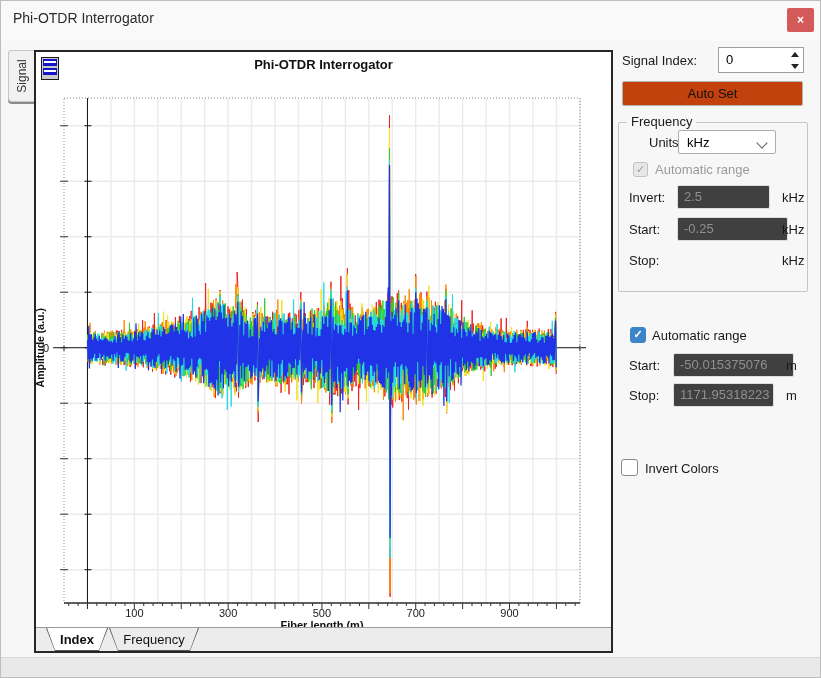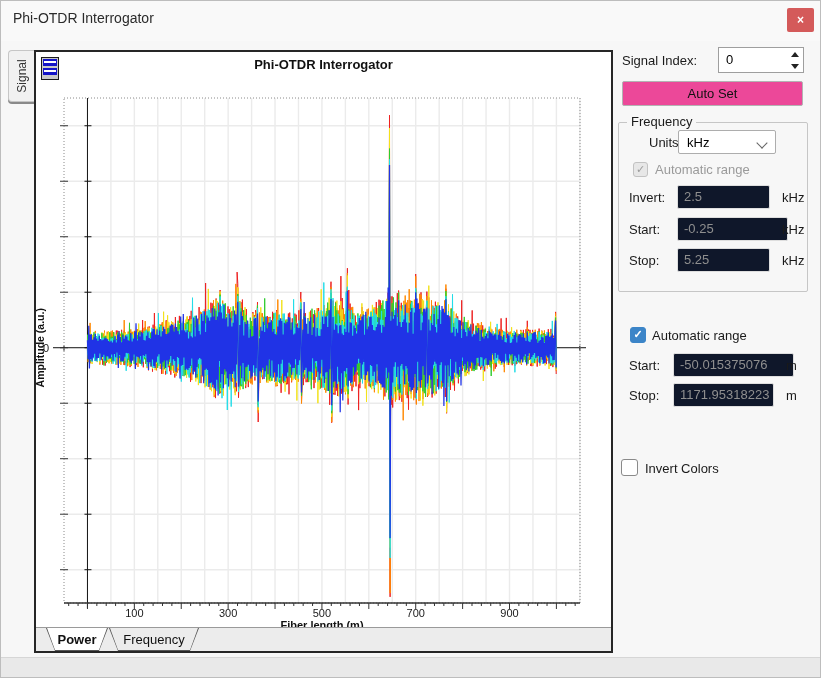--- a/index.html
+++ b/index.html
@@ -24,32 +24,32 @@
   .gtab.sel .inner{background:#fff;font-weight:bold;}
   .gtab.unsel .inner{background:#ececec;}
   
   .lbl{position:absolute;font-size:13px;color:#1a1a1a;white-space:nowrap;}
   .spinbox{position:absolute;left:717px;top:46px;width:86px;height:26px;background:#fff;border:1px solid #9e9e9e;box-sizing:border-box;}
   .spin-val{position:absolute;left:7px;top:4px;font-size:13px;color:#000;}
   .spin-arrows{position:absolute;right:0;top:0;width:16px;height:100%;display:flex;flex-direction:column;}
   .spin-up,.spin-down{flex:1;display:flex;align-items:center;justify-content:center;}
   .tri-up{width:0;height:0;border-left:4px solid transparent;border-right:4px solid transparent;border-bottom:5px solid #222;}
   .tri-down{width:0;height:0;border-left:4px solid transparent;border-right:4px solid transparent;border-top:5px solid #222;}
-  .btn{position:absolute;left:621px;top:80px;width:181px;height:25px;background:#ec4899;border:1px solid #b3b3b3;border-radius:2px;font-size:13px;color:#111;display:flex;align-items:center;justify-content:center;box-sizing:border-box;}
+  .btn{position:absolute;left:621px;top:80px;width:181px;height:25px;background:#c2410c;border:1px solid #b3b3b3;border-radius:2px;font-size:13px;color:#111;display:flex;align-items:center;justify-content:center;box-sizing:border-box;}
   .groupbox{position:absolute;border:1px solid #c6c6c6;border-radius:2px;box-sizing:border-box;}
   .groupbox .gb-title{position:absolute;top:-9px;left:8px;background:#f7f7f7;padding:0 4px;font-size:13px;color:#1a1a1a;}
   .combo{position:absolute;background:#fff;border:1px solid #adadad;border-radius:2px;box-sizing:border-box;font-size:13px;color:#000;display:flex;align-items:center;padding-left:8px;}
   .chevron{position:absolute;right:9px;top:8px;width:7px;height:7px;border-right:1.5px solid #666;border-bottom:1.5px solid #666;transform:rotate(45deg);}
   .cb{position:absolute;width:15px;height:15px;border-radius:3px;box-sizing:border-box;font-size:11px;line-height:13px;text-align:center;}
   .cb.gray{background:#e7e7e7;border:1px solid #c2c2c2;color:#9b9b9b;}
   .cb.blue{background:#3c85c8;border:1px solid #3c85c8;color:#fff;font-weight:bold;}
   .cb.empty{background:#fff;border:1px solid #8a8a8a;}
   .cb.gray::after{content:"\2713";}
   .cb.blue::after{content:"\2713";}
-  .field{position:absolute;background:#0f172a;border:1px solid #dedede;border-radius:2px;box-sizing:border-box;font-size:13px;color:#8f8f8f;padding:3px 0 0 6px;overflow:hidden;white-space:nowrap;}
+  .field{position:absolute;background:#404040;border:1px solid #dedede;border-radius:2px;box-sizing:border-box;font-size:13px;color:#8f8f8f;padding:3px 0 0 6px;overflow:hidden;white-space:nowrap;}
   .dimlbl{color:#9a9a9a;}
   .unit{position:absolute;font-size:13px;color:#1a1a1a;}
   .bottom-strip{position:absolute;left:0;top:656px;width:100%;height:22px;background:#e9e9e9;border-top:1px solid #d6d6d6;}
 </style>
 </head>
 <body>
 
 <div class="window">
 
   <div class="titlebar">
@@ -209,21 +209,21 @@
         <text x="192.13855763363654" y="565" text-anchor="middle" font-size="11" fill="#1a1a1a" font-family="&quot;Liberation Sans&quot;,sans-serif">300</text>
         <text x="285.92789908642084" y="565" text-anchor="middle" font-size="11" fill="#1a1a1a" font-family="&quot;Liberation Sans&quot;,sans-serif">500</text>
         <text x="379.7172405392051" y="565" text-anchor="middle" font-size="11" fill="#1a1a1a" font-family="&quot;Liberation Sans&quot;,sans-serif">700</text>
         <text x="473.5065819919893" y="565" text-anchor="middle" font-size="11" fill="#1a1a1a" font-family="&quot;Liberation Sans&quot;,sans-serif">900</text>
         <text x="286" y="577" text-anchor="middle" font-size="11" font-weight="bold" fill="#111" font-family="&quot;Liberation Sans&quot;,sans-serif">Fiber length (m)</text>
         <text x="13" y="299.72527472527474" text-anchor="end" font-size="11" fill="#1a1a1a" font-family="&quot;Liberation Sans&quot;,sans-serif">0</text>
         <text x="8" y="295.72527472527474" text-anchor="middle" font-size="10.5" font-weight="bold" fill="#111" transform="rotate(-90 8 295.72527472527474)" font-family="&quot;Liberation Sans&quot;,sans-serif">Amplitude (a.u.)</text>
       </svg>
     <div class="tabstrip">
       <div class="gtab sel" style="left:10px;width:62px;">
-        <div class="inner">Power</div>
+        <div class="inner">Index</div>
       </div>
       <div class="gtab unsel" style="left:73px;width:90px;">
         <div class="inner">Frequency</div>
       </div>
     </div>
   </div>
 
   <span class="lbl" style="left:621px;top:52px;">Signal Index:</span>
   <div class="spinbox">
     <span class="spin-val">0</span>
@@ -249,21 +249,20 @@
   </div>
   <div class="cb gray" style="left:632px;top:161px;"></div>
   <span class="lbl dimlbl" style="left:654px;top:161px;">Automatic range</span>
   <span class="lbl" style="left:628px;top:189px;">Invert:</span>
   <div class="field" style="left:676px;top:184px;width:93px;height:24px;">2.5</div>
   <span class="unit" style="left:781px;top:189px;">kHz</span>
   <span class="lbl" style="left:628px;top:221px;">Start:</span>
   <div class="field" style="left:676px;top:216px;width:111px;height:24px;">-0.25</div>
   <span class="unit" style="left:781px;top:221px;">kHz</span>
   <span class="lbl" style="left:628px;top:252px;">Stop:</span>
-  <div class="field" style="left:676px;top:247px;width:93px;height:24px;">5.25</div>
   <span class="unit" style="left:781px;top:252px;">kHz</span>
 
   <div class="cb blue" style="left:629px;top:326px;width:16px;height:16px;"></div>
   <span class="lbl" style="left:651px;top:327px;">Automatic range</span>
   <span class="lbl" style="left:628px;top:357px;">Start:</span>
   <div class="field" style="left:672px;top:352px;width:121px;height:24px;">-50.015375076</div>
   <span class="unit" style="left:785px;top:357px;">m</span>
   <span class="lbl" style="left:628px;top:387px;">Stop:</span>
   <div class="field" style="left:672px;top:382px;width:101px;height:24px;">1171.95318223</div>
   <span class="unit" style="left:785px;top:387px;">m</span>

